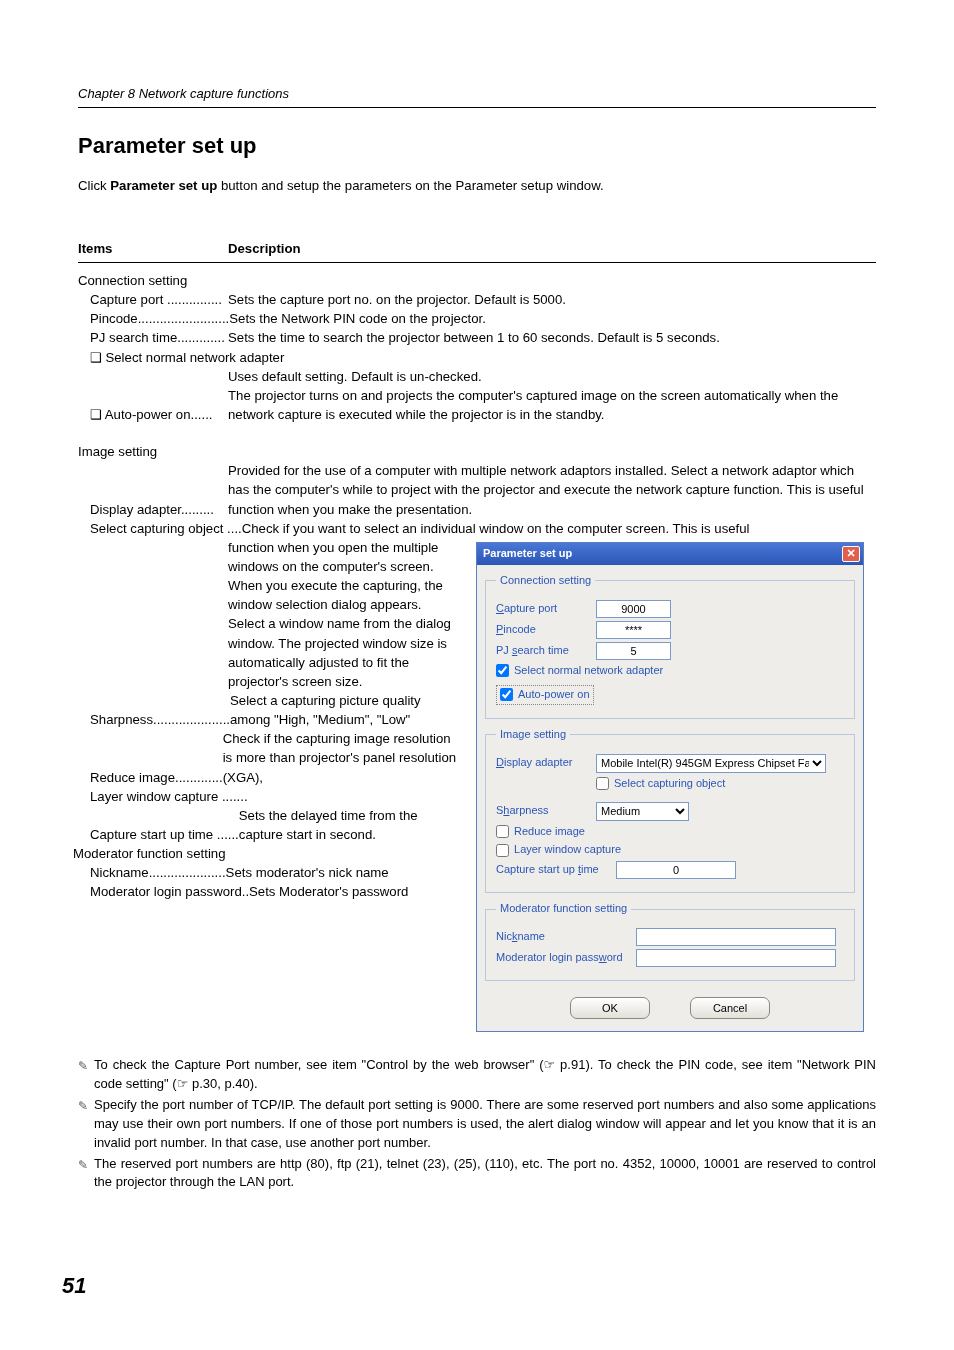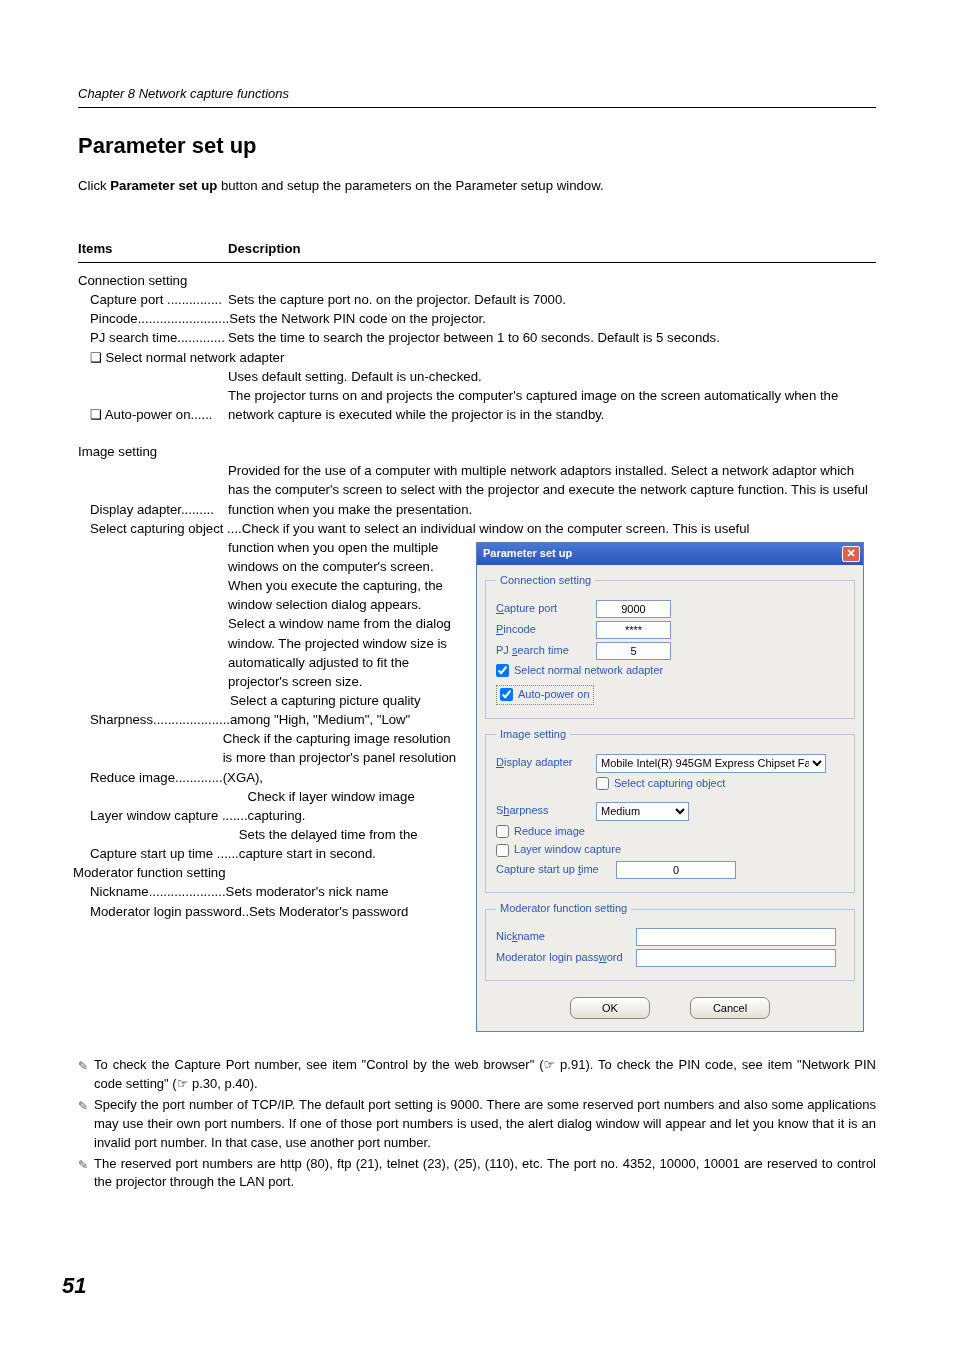--- a/index.html
+++ b/index.html
@@ -209,21 +209,21 @@
 
   <div class="cols-header">
     <div class="c1">Items</div>
     <div class="c2">Description</div>
   </div>
 
   <div class="section-label">Connection setting</div>
 
   <div class="item-row">
     <span class="label"><span>Capture port</span><span> ...............</span></span>
-    <span class="desc">Sets the capture port no. on the projector. Default is 7000.</span>
+    <span class="desc">Sets the capture port no. on the projector. Default is 5000.</span>
   </div>
   <div class="item-row">
     <span class="label"><span>Pincode</span><span>.........................</span></span>
     <span class="desc">Sets the Network PIN code on the projector.</span>
   </div>
   <div class="item-row">
     <span class="label"><span>PJ search time</span><span>.............</span></span>
     <span class="desc">Sets the time to search the projector between 1 to 60 seconds. Default is 5 seconds.</span>
   </div>
   <div class="item-row">
@@ -232,42 +232,41 @@
   <div class="cont">Uses default setting. Default is un-checked.</div>
   <div class="item-row">
     <span class="label checkbox-sq"><span>❑ Auto-power on</span><span>......</span></span>
     <span class="desc">The projector turns on and projects the computer's captured image on the screen automatically when the network capture is executed while the projector is in the standby.</span>
   </div>
 
   <div class="section-label" style="margin-top:18px">Image setting</div>
 
   <div class="item-row">
     <span class="label"><span>Display adapter</span><span>.........</span></span>
-    <span class="desc">Provided for the use of a computer with multiple network adaptors installed. Select a network adaptor which has the computer's screen to select with the projector and execute the network capture function. This is useful function when you make the presentation.</span>
+    <span class="desc">Provided for the use of a computer with multiple network adaptors installed. Select a network adaptor which has the computer's while to project with the projector and execute the network capture function. This is useful function when you make the presentation.</span>
   </div>
   <div class="item-row">
     <span class="label" style="min-width:auto"><span>Select capturing object</span><span> ....</span></span>
     <span class="desc">Check if you want to select an individual window on the computer screen. This is useful</span>
   </div>
 
   <div class="twocol">
     <div class="left-narrow">
       <div class="narrow-cont" style="padding-left:150px; width:auto">function when you open the multiple windows on the computer's screen. When you execute the capturing, the window selection dialog appears. Select a window name from the dialog window. The projected window size is automatically adjusted to fit the projector's screen size.</div>
 
       <div class="item-row">
         <span class="label" style="min-width:auto"><span>Sharpness</span><span>.....................</span></span>
         <span class="desc">Select a capturing picture quality among "High, "Medium", "Low"</span>
       </div>
       <div class="item-row">
         <span class="label" style="min-width:auto"><span>Reduce image</span><span>.............</span></span>
         <span class="desc">Check if the capturing image resolution is more than projector's panel resolution (XGA),</span>
       </div>
       <div class="item-row">
         <span class="label" style="min-width:auto"><span>Layer window capture</span><span> .......</span></span>
-        <span class="desc">Check if layer window image capturing.</span>
       </div>
       <div class="item-row">
         <span class="label" style="min-width:auto"><span>Capture start up time</span><span> ......</span></span>
         <span class="desc">Sets the delayed time from the capture start in second.</span>
       </div>
 
       <div style="margin-left:-5px">Moderator function setting</div>
       <div class="item-row">
         <span class="label" style="min-width:auto"><span>Nickname</span><span>.....................</span></span>
         <span class="desc">Sets moderator's nick name</span>

